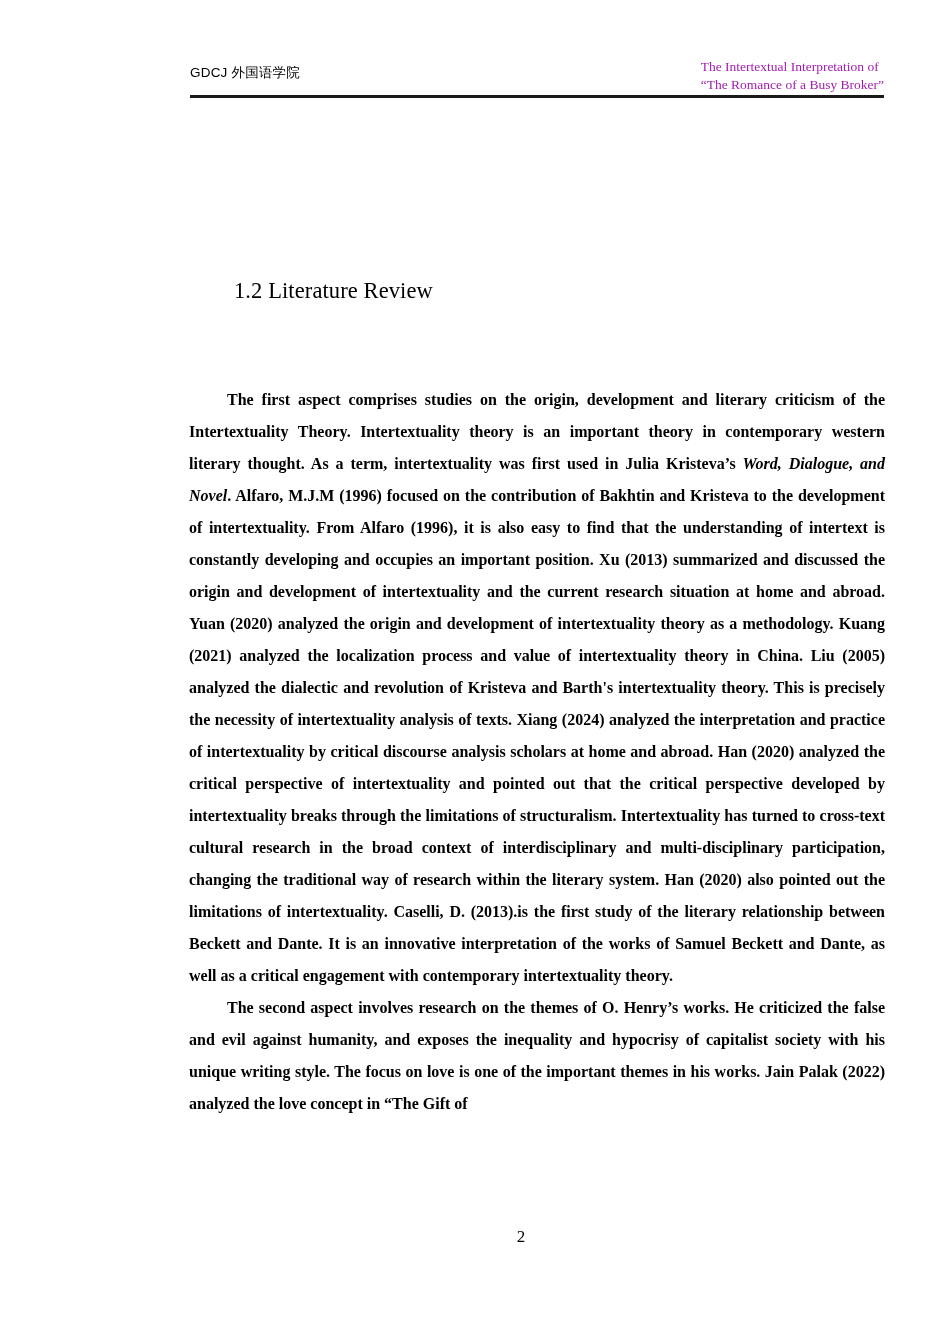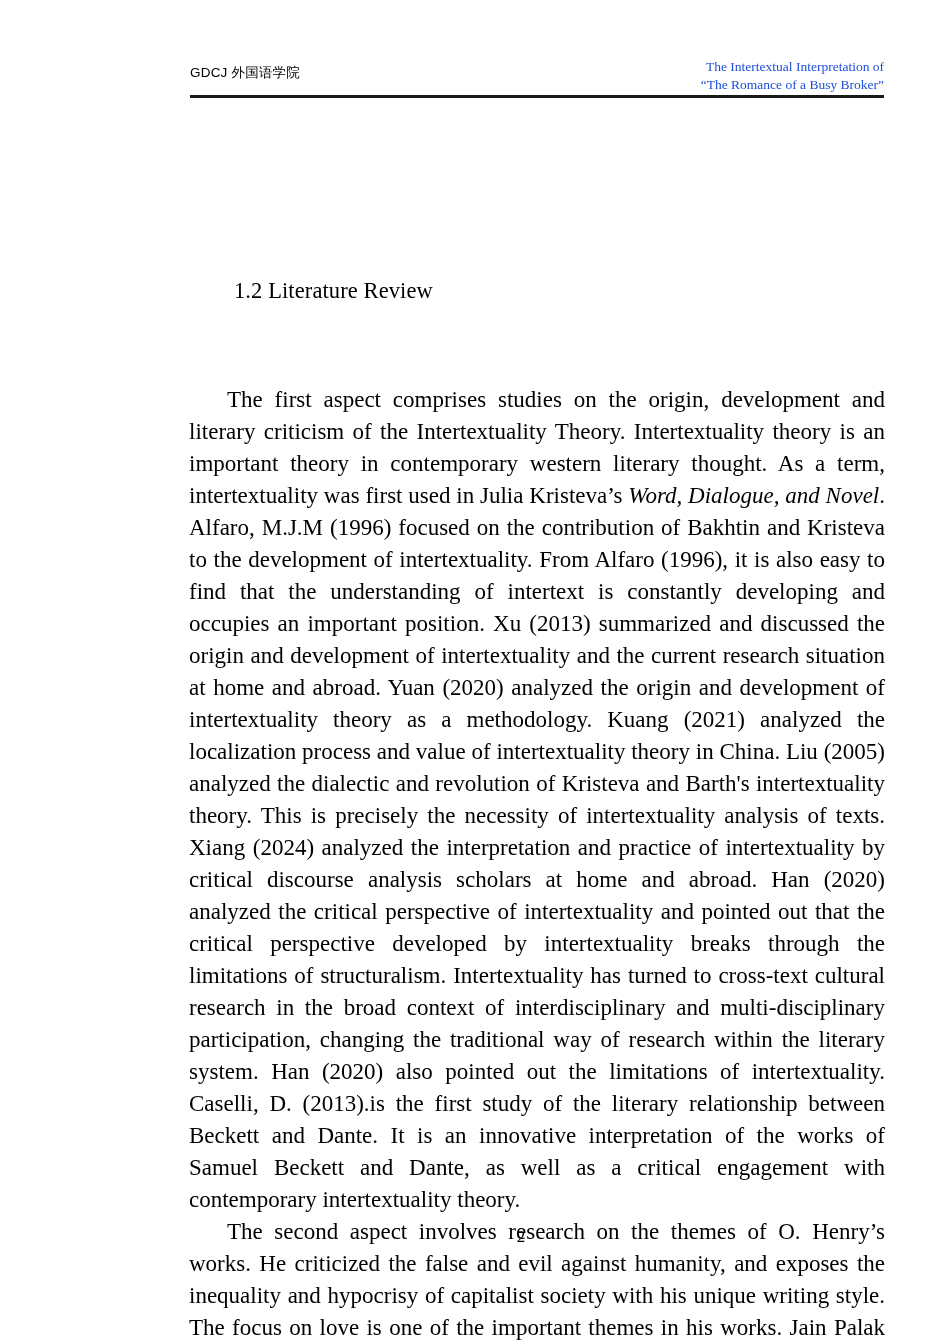--- a/index.html
+++ b/index.html
@@ -40,25 +40,25 @@
   .header-left {
     font-family: "Liberation Sans", "DejaVu Sans", sans-serif;
     font-size: 13.5px;
     line-height: 19px;
     letter-spacing: 0.2px;
     white-space: nowrap;
     color: #000;
     padding-top: 5px;
   }
   .header-right {
-    text-align: right;
+    text-align: left;
     font-family: "Liberation Serif", "DejaVu Serif", serif;
     font-size: 13.5px;
     line-height: 17.5px;
-    color: #1d4ed8;
+    color: #a21caf;
     white-space: nowrap;
   }
   .header-rule {
     position: absolute;
     left: 144px;
     top: 95px;
     width: 694px;
     height: 3px;
     background: #1a1a1a;
   }
@@ -76,27 +76,28 @@
     font-family: "Liberation Serif", "DejaVu Serif", serif;
     font-size: 22.5px;
     font-weight: normal;
     line-height: 30px;
     text-indent: 45px;
     letter-spacing: 0.1px;
   }
 
   .para {
     margin: 0;
-    font-size: 23px;
+    font-size: 16px;
     line-height: 32px;
     text-align: justify;
     text-justify: inter-word;
     text-indent: 38px;
     hyphens: none;
     word-spacing: 0px;
+    font-weight: bold;
   }
   .para.first-para {
     margin-top: 78px;
   }
   .para.second-para {
     margin-top: 0px;
   }
   .para i {
     font-style: italic;
   }

